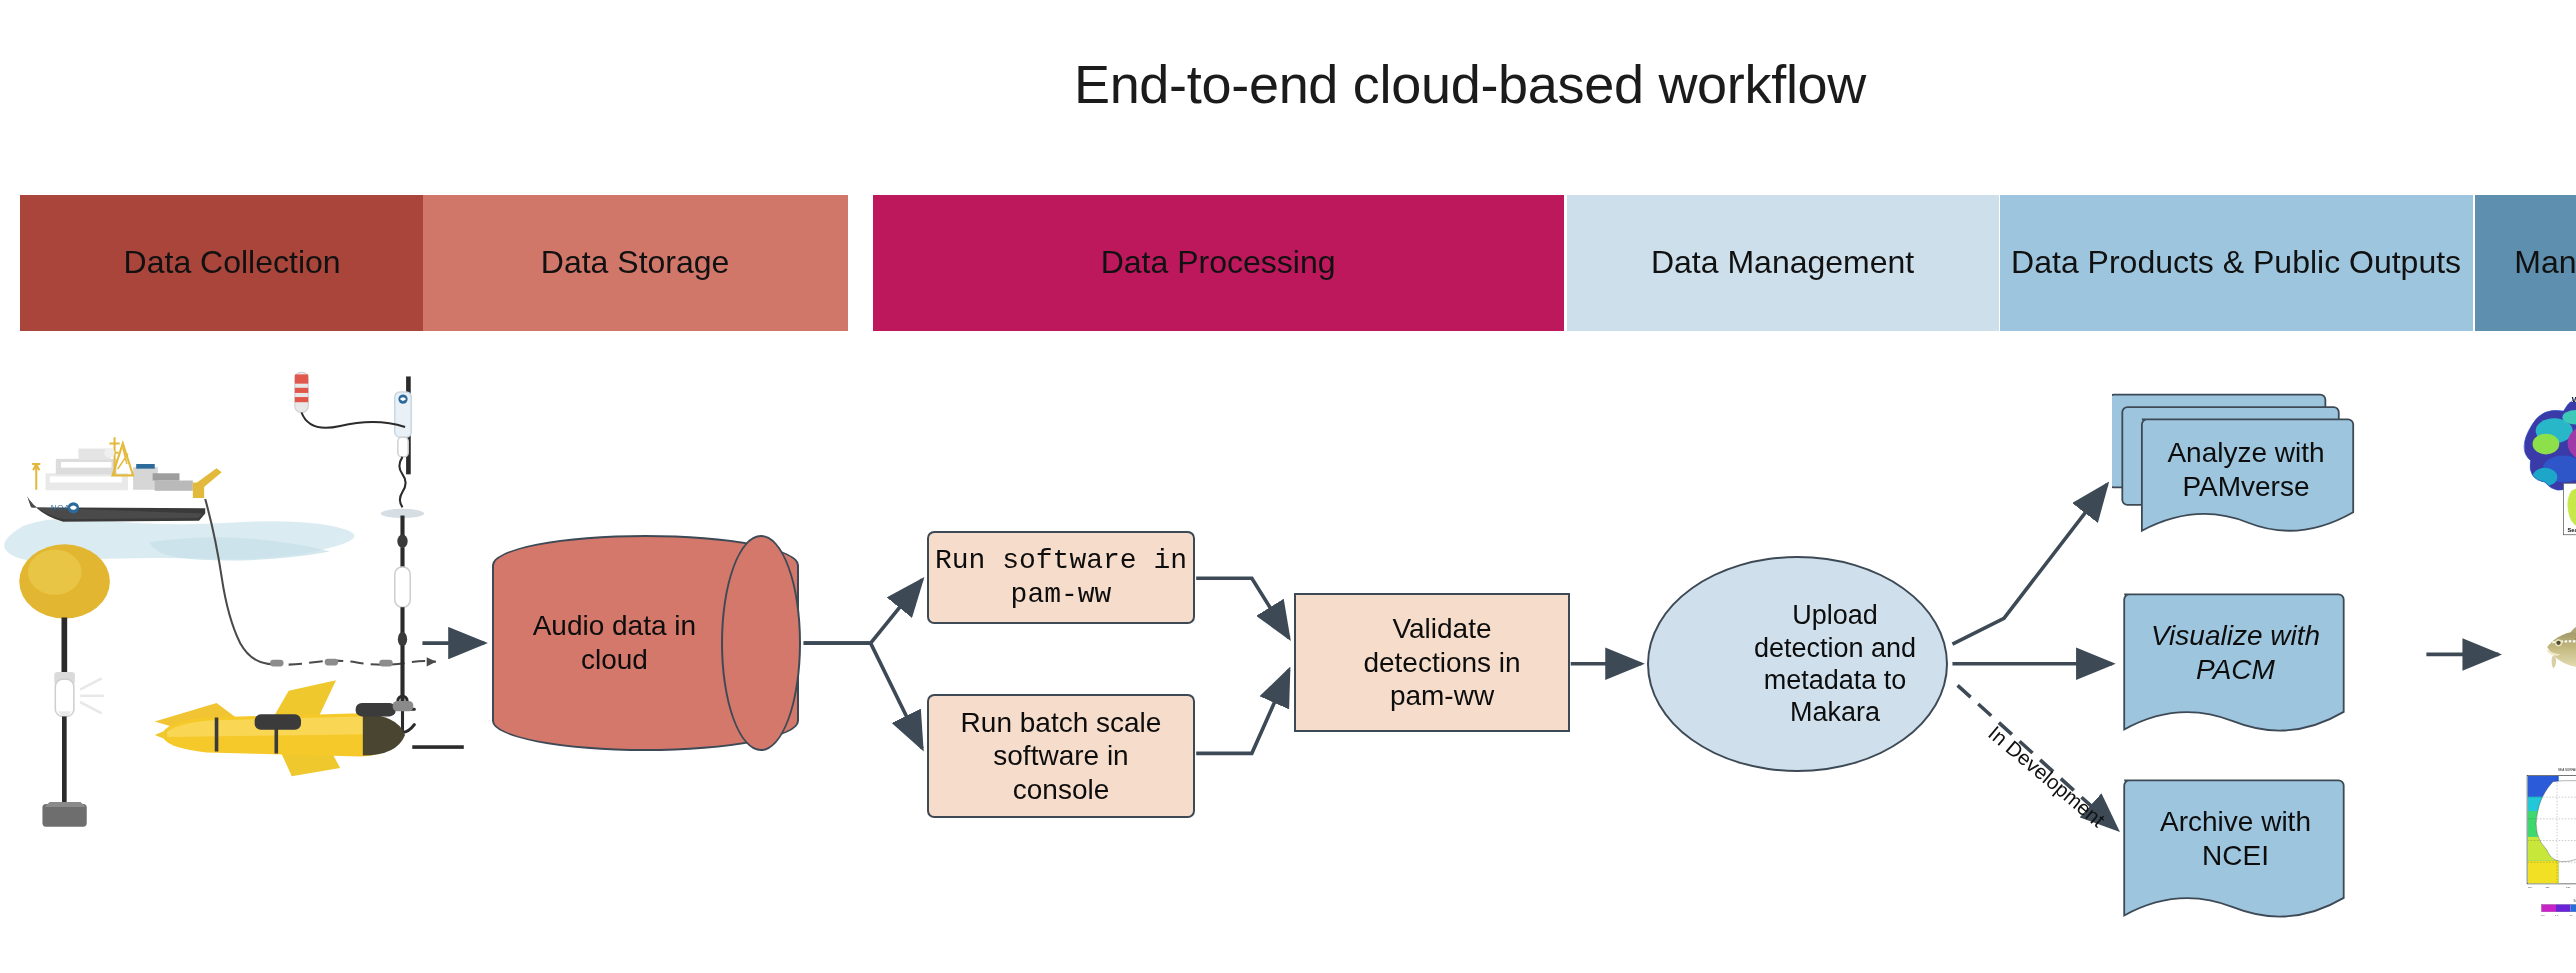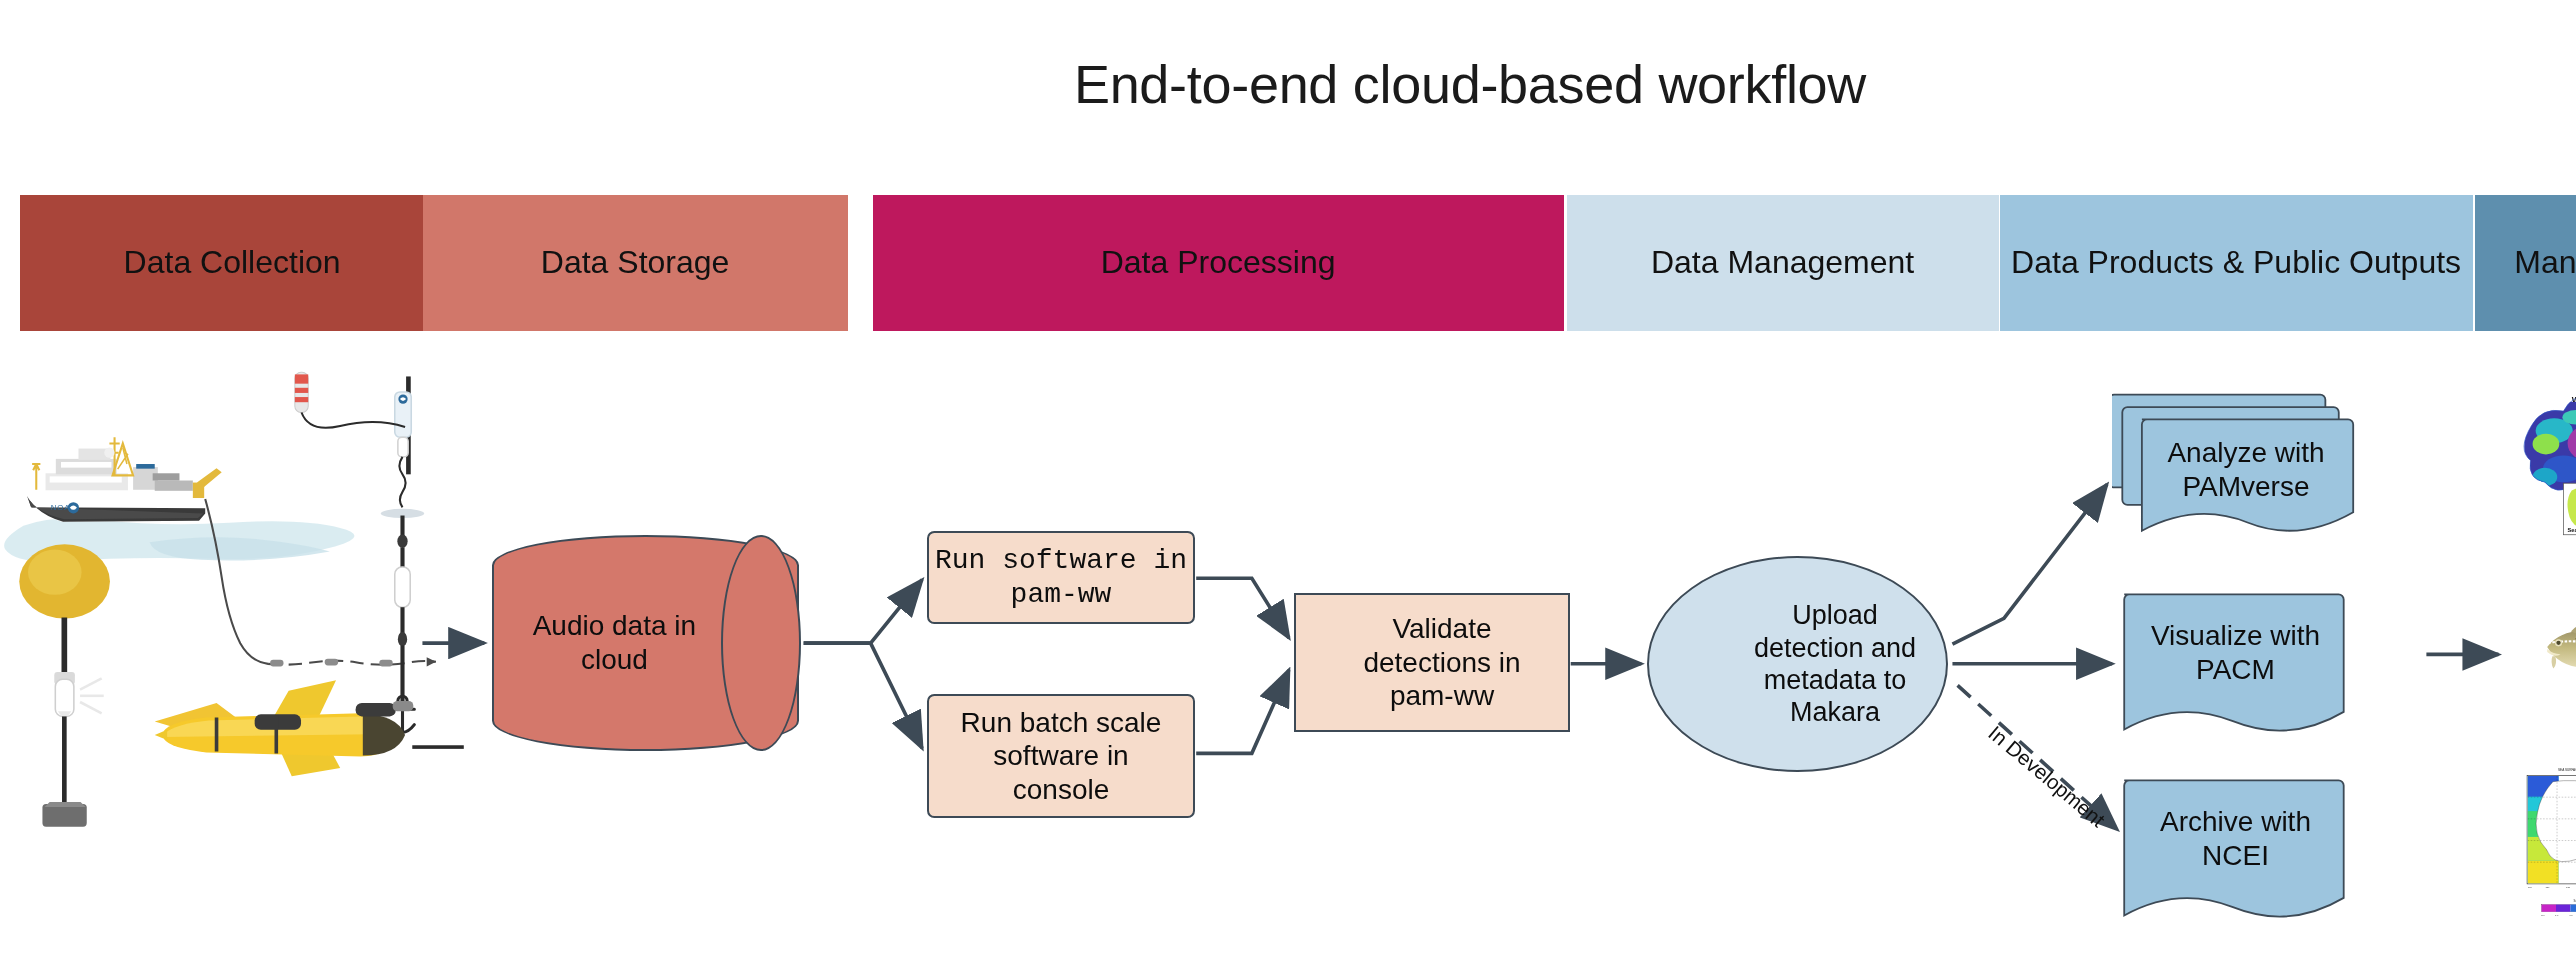--- a/index.html
+++ b/index.html
@@ -332,21 +332,21 @@
       <path d="M4 36 h400 a10 10 0 0 1 10 10 v170 h-410 a10 10 0 0 1 -10 -10 v-160 a10 10 0 0 1 10 -10 z"></path>
       <path d="M30 60 h400 a10 10 0 0 1 10 10 v180 h-410 a10 10 0 0 1 -10 -10 v-170 a10 10 0 0 1 10 -10 z"></path>
       <path d="M58 84 h400 a10 10 0 0 1 10 10 v170
                q-105 60 -205 20 q-100 -40 -205 16 v-206 a10 10 0 0 1 10 -10 z"></path>
     </g>
   </svg>
   <div class="node-label" style="top:60px;">Analyze with
 PAMverse</div>
 </div>
 
-<div class="doc-wrap" style="left:2117px; top:587px; width:237px; height:155px;">
+<div class="doc-wrap" style="left:2117px; top:587px; width:237px; height:155px;font-style:italic;">
   <svg viewBox="0 0 460 300" style="position:absolute; inset:0; width:100%; height:100%;">
     <path d="M14 14 h416 a10 10 0 0 1 10 10 v218
              q-105 62 -215 18 q-106 -42 -211 16 v-252 a10 10 0 0 1 10 -10 z" fill="#9DC5DE" stroke="#3D4A56" stroke-width="3.5"></path>
   </svg>
   <div class="node-label" style="top:32px;">Visualize with
 PACM</div>
 </div>
 
 <div class="doc-wrap" style="left:2117px; top:773px; width:237px; height:155px;">
   <svg viewBox="0 0 460 300" style="position:absolute; inset:0; width:100%; height:100%;">

